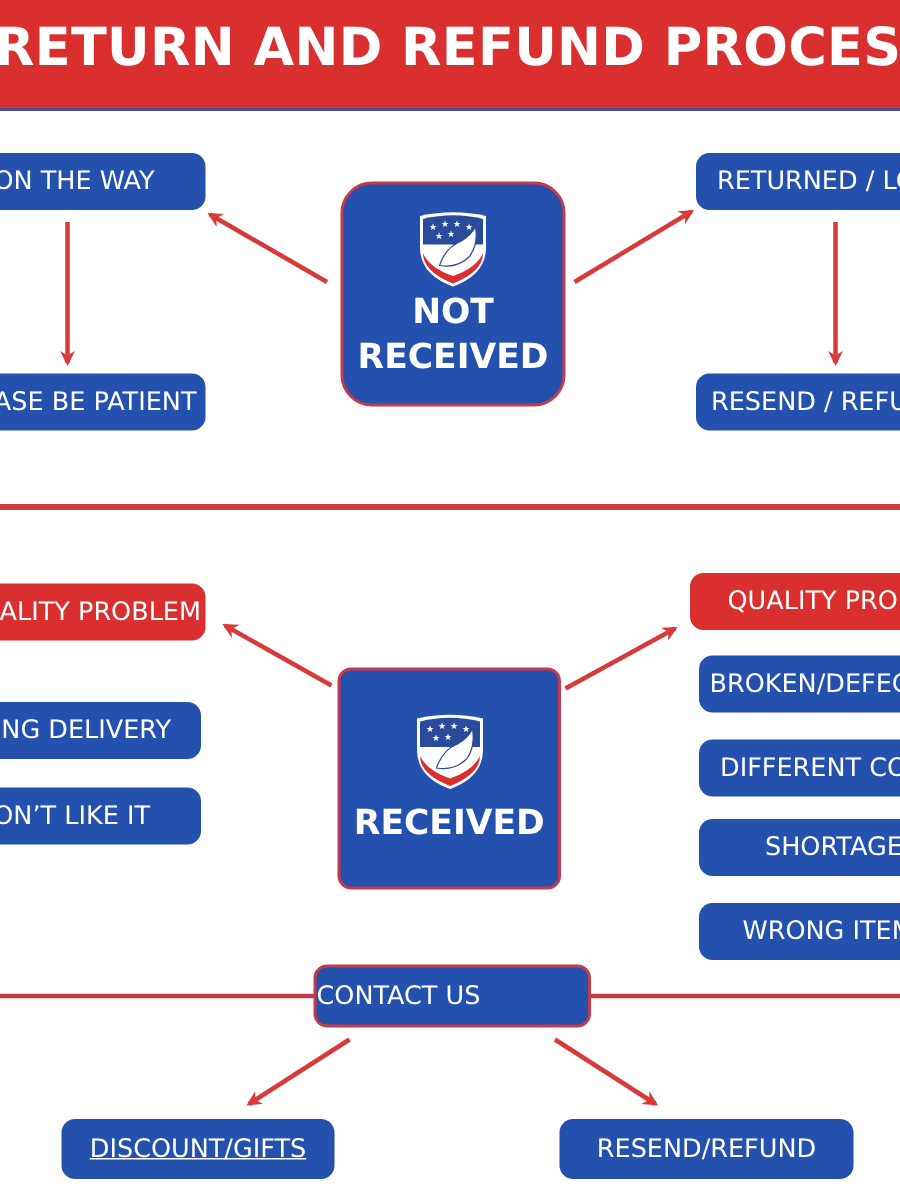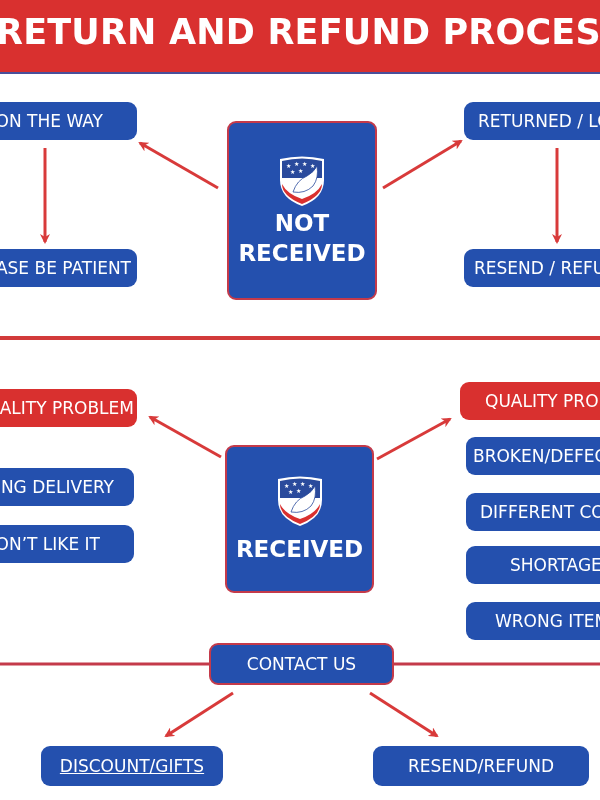--- a/index.html
+++ b/index.html
@@ -29,21 +29,21 @@
     position:absolute; box-sizing:border-box;
     background:#2450ae; border:2px solid #c43a4a; border-radius:9px;
     display:flex; flex-direction:column; align-items:center; justify-content:center;
     color:#fff; font-weight:bold; text-align:center;
   }
   .center-label { font-size:23px; line-height:30px; }
   .shield { width:50px; height:54px; }
   .contact {
     position:absolute; box-sizing:border-box;
     background:#2450ae; border:2px solid #c43a4a; border-radius:9px;
-    display:flex; align-items:center; justify-content:center;
+    display:flex; align-items:center; 
     color:#fff; font-size:17px; white-space:nowrap;
   }
   svg.overlay { position:absolute; left:0; top:0; pointer-events:none; }
 </style>
 </head>
 <body>
 
 <div class="header">
   <div class="header-title">RETURN AND REFUND PROCESS</div>
 </div>
@@ -71,21 +71,21 @@
   <line x1="370" y1="693" x2="437" y2="736" stroke="#d83a3a" stroke-width="3" marker-end="url(#ah)"></line>
 </svg>
 
 <div class="box" style="left:-60px; top:102px; width:197px; height:38px; justify-content:flex-end; padding-right:34px;">
   <span>ON THE WAY</span>
 </div>
 <div class="box" style="left:-80px; top:249px; width:217px; height:38px; justify-content:flex-end; padding-right:6px;">
   <span>PLEASE BE PATIENT</span>
 </div>
 
-<div class="center-box" style="left:227px; top:121px; width:150px; height:179px;">
+<div class="center-box" style="left:227px; top:121px; width:150px; height:150px;border-radius:21px;">
   <svg class="shield" viewBox="0 0 50 54">
     <path d="M3,5 Q25,0 47,5 L47,26 Q47,44 25,52 Q3,44 3,26 Z" fill="#fff"></path>
     <path d="M5,7 Q25,2 45,7 L45,24 L5,24 Z" fill="#2a4a9c"></path>
     <path d="M5,30 Q5,42 25,50 Q45,42 45,30 Q40,40 25,45 Q10,40 5,30 Z" fill="#d9302f"></path>
     <g fill="#fff" font-size="6" font-family="DejaVu Sans, sans-serif">
       <text x="9" y="14">★</text>
         <text x="17" y="12">★</text>
         <text x="25" y="12">★</text>
         <text x="33" y="14">★</text>
       <text x="13" y="20">★</text>
@@ -147,15 +147,15 @@
 <div class="box" style="left:466px; top:602px; width:180px; height:38px; justify-content:flex-start; padding-left:29px;">
   <span>WRONG ITEM</span>
 </div>
 
 <div class="contact" style="left:209px; top:643px; width:185px; height:42px;">
   <span>CONTACT US</span>
 </div>
 <div class="box" style="left:41px; top:746px; width:182px; height:40px;text-decoration:underline;">
   <span>DISCOUNT/GIFTS</span>
 </div>
-<div class="box" style="left:373px; top:746px; width:216px; height:40px;">
+<div class="box" style="left:373px; top:746px; width:196px; height:40px;">
   <span>RESEND/REFUND</span>
 </div>
 
 </body></html>

